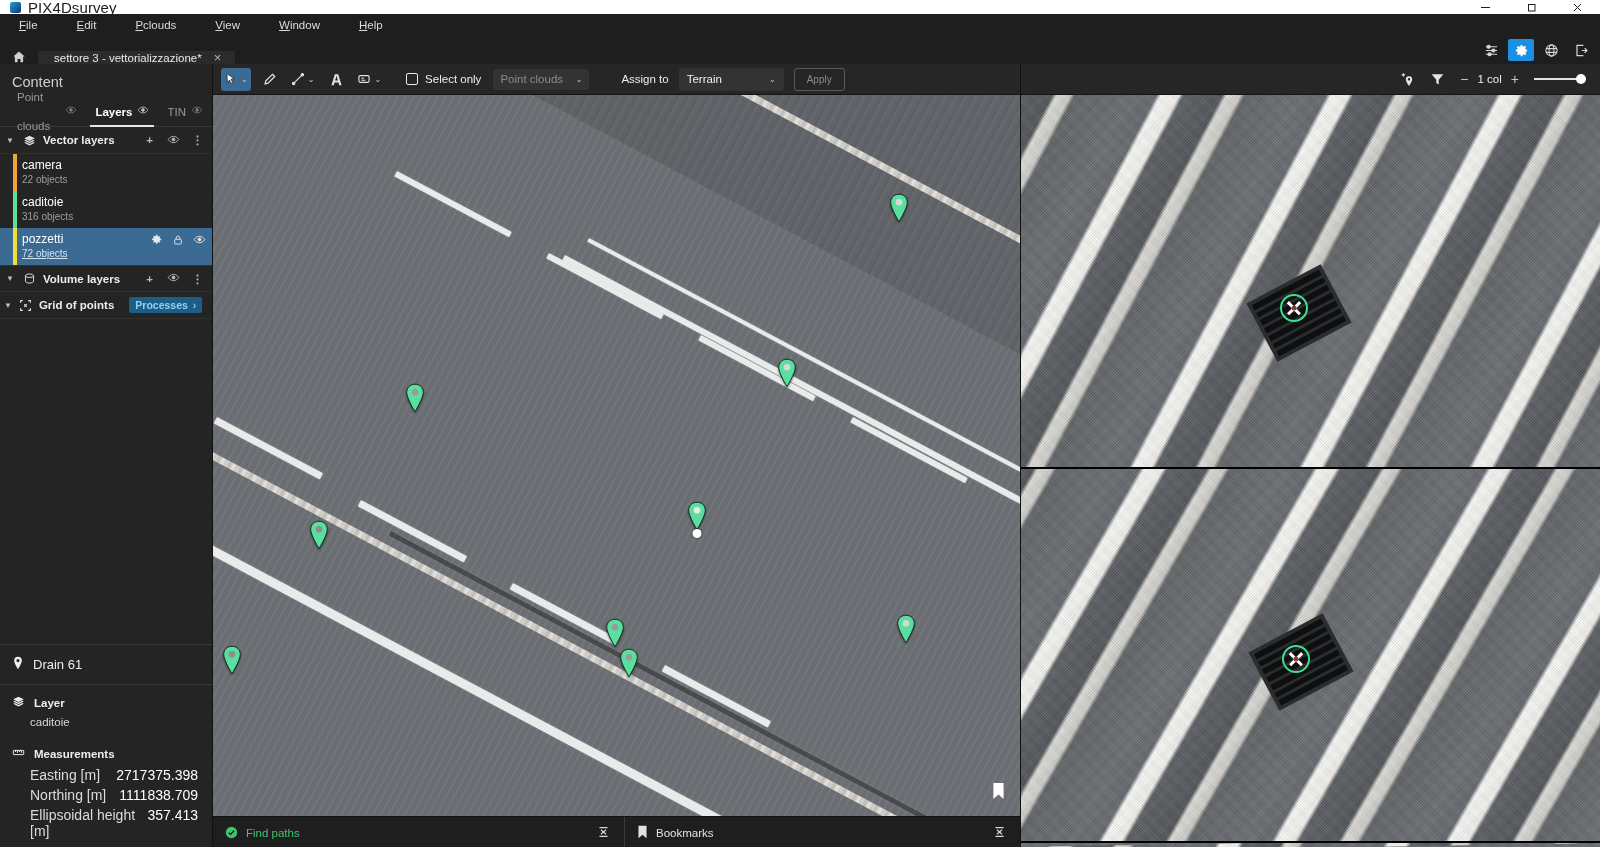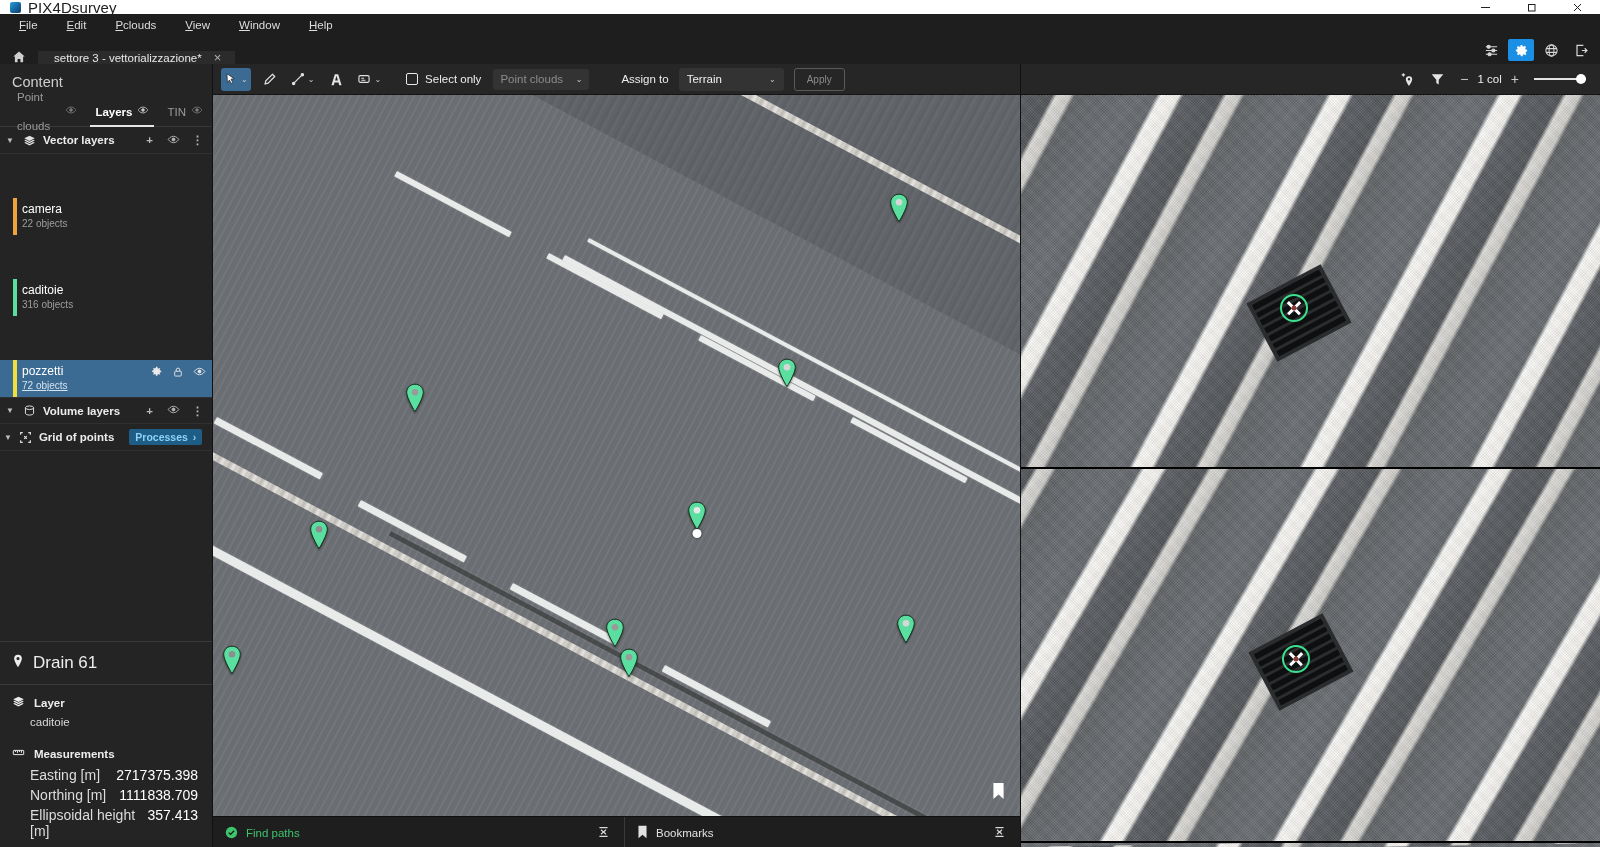--- a/index.html
+++ b/index.html
@@ -26,21 +26,21 @@
   .win-btns { position: absolute; right: 0; top: 0; height: 14px; display: flex; }
   .win-btn {
     width: 46px; height: 14px; display: flex; align-items: center; justify-content: center;
     color: #202020;
   }
   .win-btn svg { display: block; }
 
   
   .menubar {
     height: 22px; background: #1e1e1e; display: flex; align-items: center;
-    padding-left: 8px; gap: 7px;
+    padding-left: 8px; gap: 17px;
   }
   .menu-item {
     font-size: 11.5px; color: #dcdcdc; padding: 3px 11px; cursor: default;
     white-space: nowrap;
   }
   .menu-item u { text-decoration: underline; }
 
   
   .tabstrip {
     height: 28px; background: #1e1e1e; display: flex; align-items: flex-end;
@@ -101,39 +101,39 @@
   .group-row .g-label { flex: 1; }
   .group-row .g-act { color: #b9b9b9; width: 17px; text-align: center; }
   .badge-processes {
     background: #1d5d86; color: #8ed3f5; font-size: 10.5px; font-weight: bold;
     padding: 2px 6px; border-radius: 2px; display: flex; align-items: center; gap: 5px;
     margin-right: 8px;
   }
 
   .layer-row {
     position: relative; height: 37px; padding-left: 22px; display: flex;
-    flex-direction: column; justify-content: center; margin-top: 44px;
+    flex-direction: column; justify-content: center;
   }
   .layer-row.selected { background: #3b6a92; }
   .layer-row .swatch {
     position: absolute; left: 13px; top: 0; bottom: 0; width: 4px;
   }
   .layer-row .l-name { font-size: 12px; color: #ffffff; line-height: 15px; }
   .layer-row .l-sub { font-size: 10px; color: #9e9e9e; line-height: 14px; }
   .layer-row.selected .l-sub { color: #d3e3f0; text-decoration: underline; }
   .layer-row .l-acts {
     position: absolute; right: 6px; top: 4px; display: flex; gap: 9px; align-items: center;
     color: #e9e9e9;
   }
 
   .sb-spacer { flex: 1; }
   .sb-bottom { border-top: 1px solid #3a3a3a; }
   .prop-row {
     display: flex; align-items: center; gap: 9px; padding: 11px 12px 11px 12px;
-    font-size: 17px; color: #ededed; border-bottom: 1px solid #3a3a3a;
+    font-size: 13px; color: #ededed; border-bottom: 1px solid #3a3a3a;
   }
   .prop-head {
     display: flex; align-items: center; gap: 9px; padding: 10px 12px 4px 12px;
     font-size: 11.5px; color: #ededed; font-weight: bold;
   }
   .prop-val { padding: 2px 12px 8px 30px; font-size: 11.5px; color: #d7d7d7; }
   .meas-line {
     display: flex; justify-content: space-between; padding: 2px 14px 2px 30px;
     font-size: 14px; color: #dcdcdc;
   }

